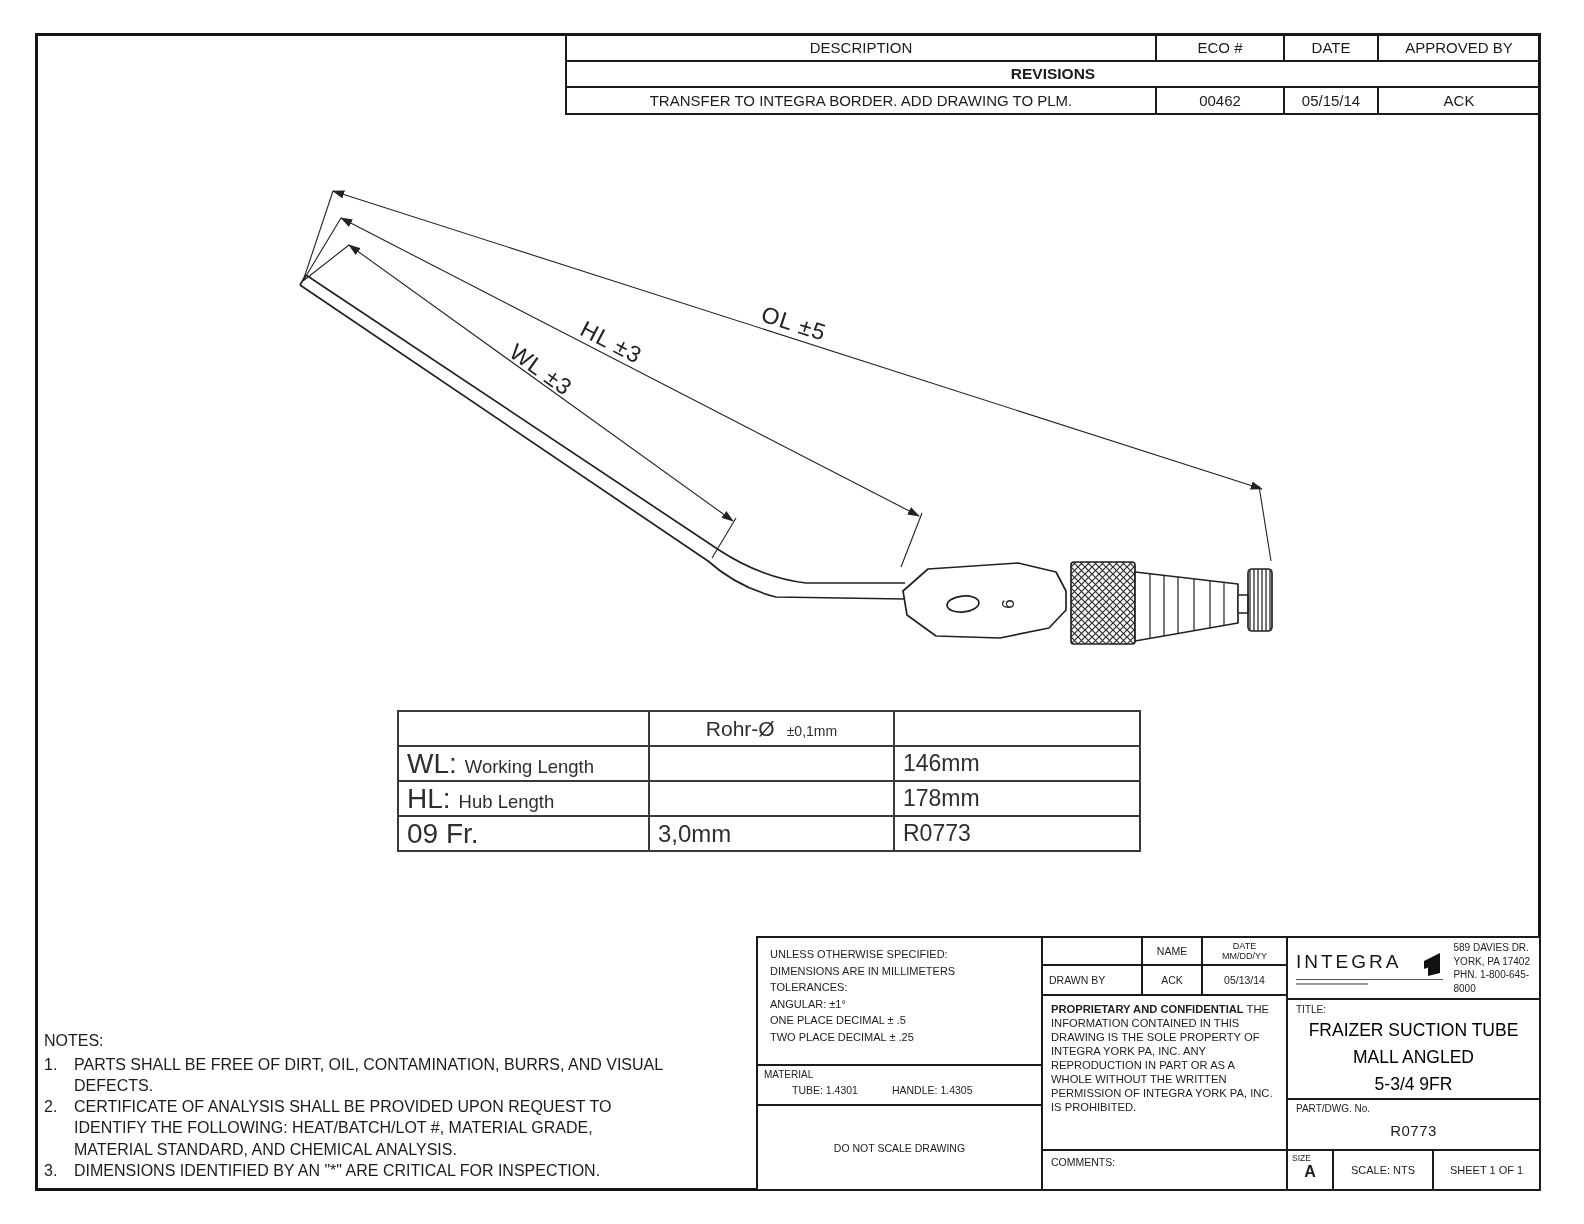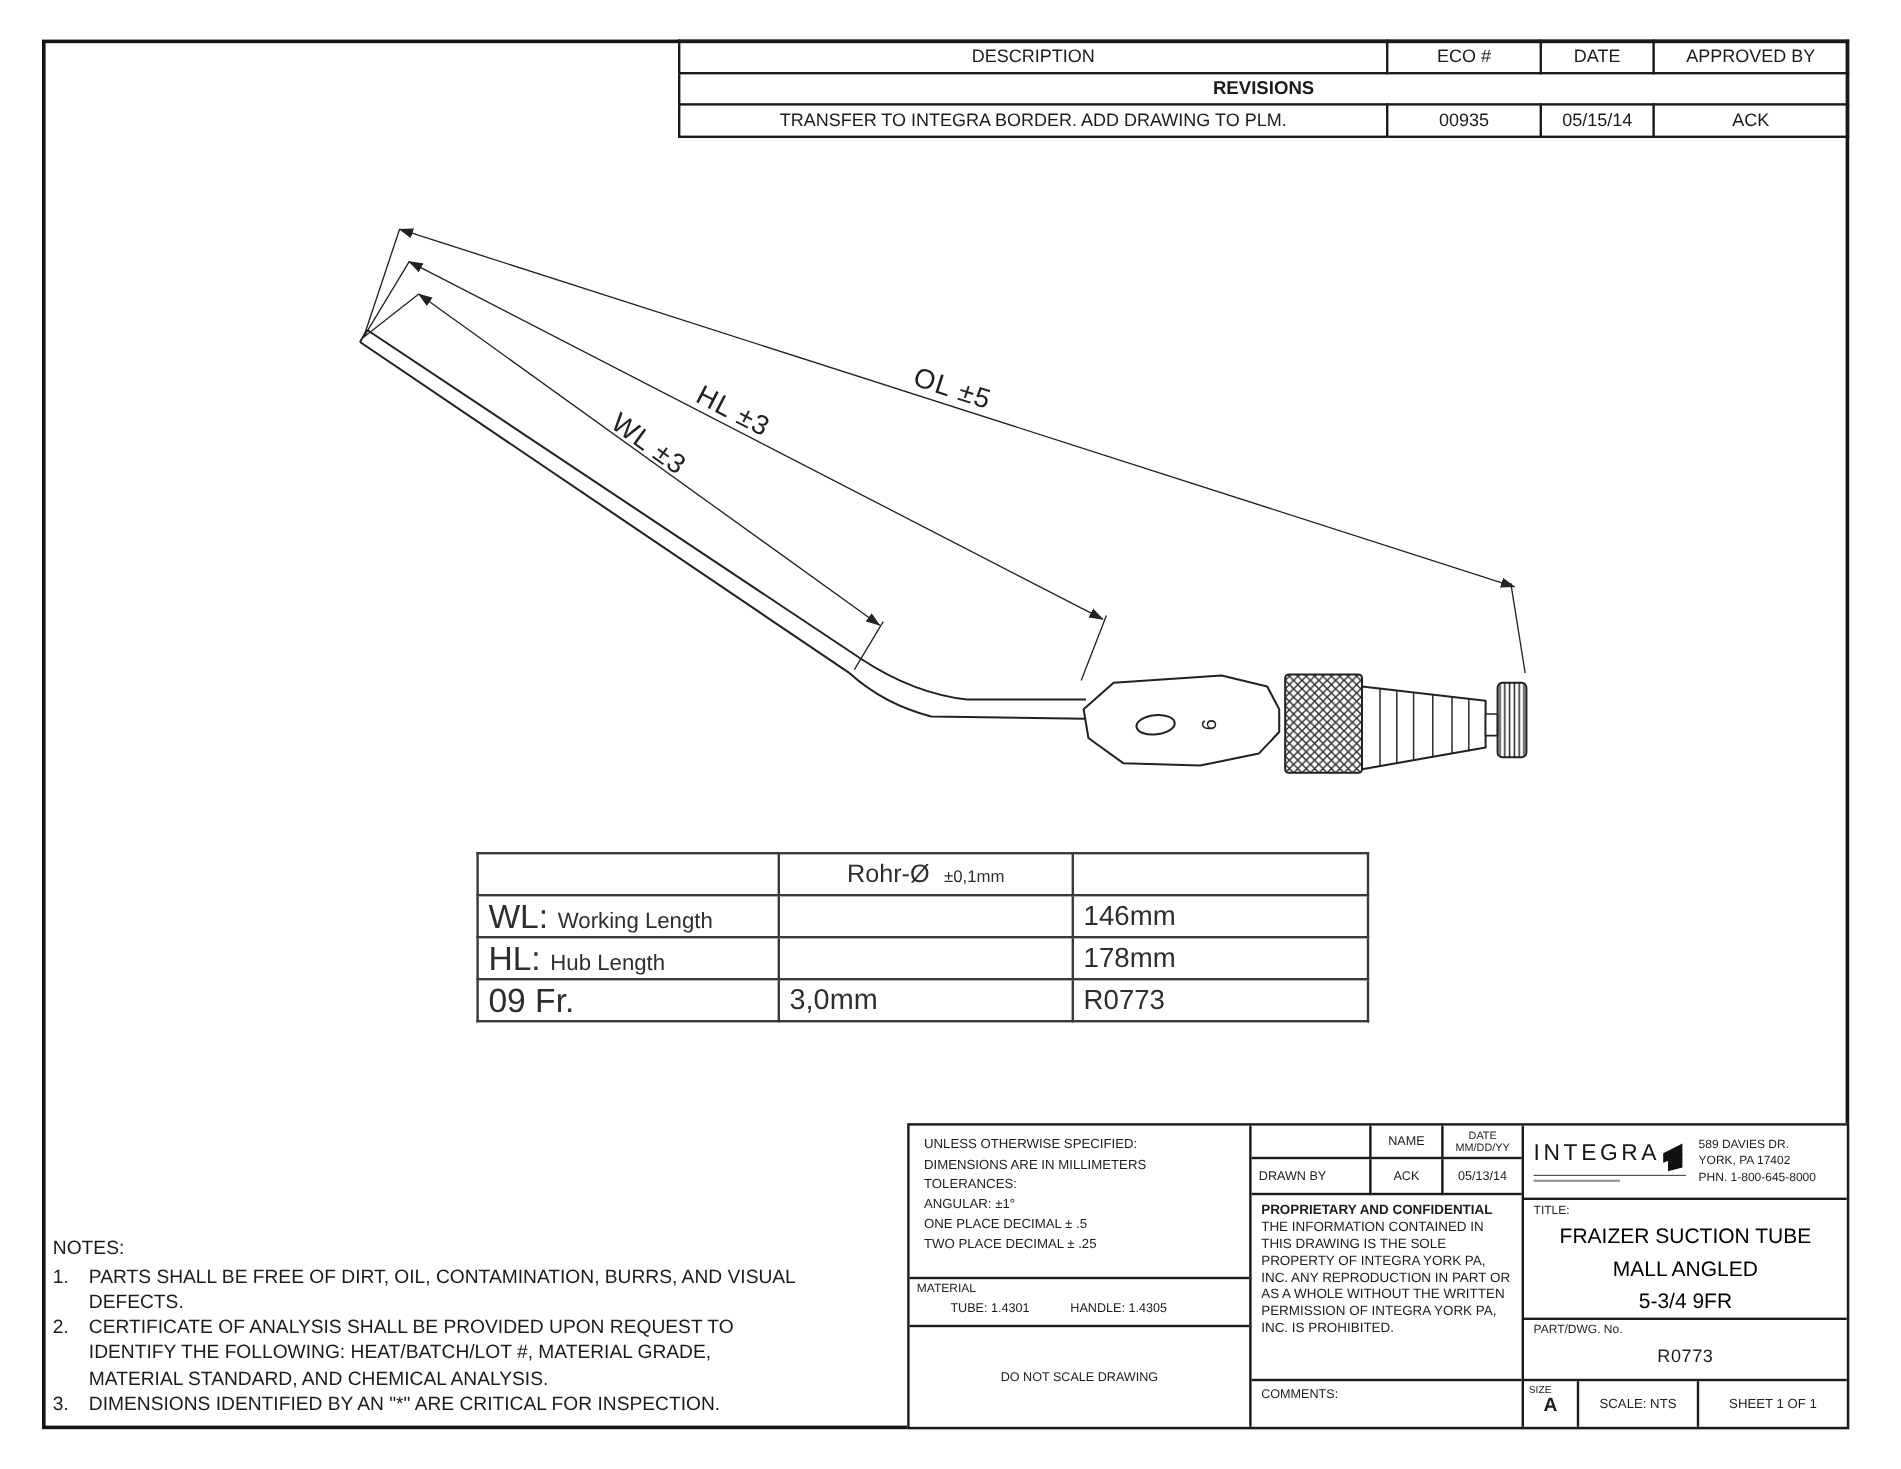--- a/index.html
+++ b/index.html
@@ -33,21 +33,21 @@
   .notes { position:absolute; left:44px; top:1030px; width:622px; font-size:16px; line-height:1.32; color:#1c1c1c; }
   .notes-title { margin-bottom:3px; }
   .note-item { display:flex; }
   .note-num { flex:none; width:30px; }
   .note-text { flex:1; }
 
   
   .tb { position:absolute; left:756px; top:936px; width:785px; height:255px; border:2px solid #1a1a1a; display:flex; background:#fff; color:#1c1c1c; }
   .tb-col { display:flex; flex-direction:column; }
   .tb-left { width:285px; border-right:2px solid #1a1a1a; }
-  .tb-mid { width:227px; border-right:2px solid #1a1a1a; }
+  .tb-mid { width:245px; border-right:2px solid #1a1a1a; }
   .tb-right { flex:1; }
   .cell-label { font-size:10px; color:#222; }
 
   .tol-cell { height:128px; border-bottom:2px solid #1a1a1a; padding:8px 12px; font-size:11px; line-height:1.5; }
   .mat-cell { height:40px; border-bottom:2px solid #1a1a1a; padding:3px 6px; }
   .mat-vals { font-size:10.5px; margin-top:4px; padding-left:28px; display:flex; gap:34px; }
   .fin-cell { height:45px; border-bottom:2px solid #1a1a1a; padding:3px 6px; }
   .fin-value { text-align:center; font-size:10.5px; margin-top:6px; }
   .dns-cell { flex:1; display:flex; align-items:center; justify-content:center; font-size:10.5px; }
 
@@ -56,21 +56,21 @@
   .sg.last { border-right:none; }
   .sg.h { height:28px; }
   .sg.r { height:30px; }
   .sg.dt { flex-direction:column; font-size:9px; line-height:1.15; }
   .sg.lft { justify-content:flex-start; padding-left:6px; }
   .prop-cell { height:155px; border-bottom:2px solid #1a1a1a; padding:6px 8px; font-size:11.2px; line-height:1.25; }
   .prop-title { font-weight:bold; }
   .comments-cell { flex:1; padding:5px 8px; font-size:10.5px; }
 
   .logo-row { height:62px; border-bottom:2px solid #1a1a1a; display:flex; align-items:center; padding:4px 8px; gap:10px; }
-  .logo-word { display:flex; align-items:flex-start; gap:0; border-bottom:1px solid #555; padding-bottom:2px; }
+  .logo-word { display:flex; align-items:flex-start; gap:20px; border-bottom:1px solid #555; padding-bottom:2px; }
   .logo-word span { font-size:19px; letter-spacing:3px; color:#161616; }
   .logo-tagline { width:72px; height:2px; background:#9a9a9a; margin-top:3px; }
   .addr { font-size:10px; line-height:1.35; color:#222; }
 
   .title-cell { height:100px; border-bottom:2px solid #1a1a1a; padding:4px 8px; }
   .title-lines { text-align:center; font-size:17.5px; line-height:1.55; margin-top:2px; color:#000000; }
   .part-cell { height:51px; border-bottom:2px solid #1a1a1a; padding:3px 8px; }
   .part-value { text-align:center; font-size:15px; margin-top:8px; letter-spacing:0.5px; }
   .bottom-row { flex:1; display:flex; }
   .size-cell { width:46px; border-right:2px solid #1a1a1a; padding:2px 4px; display:flex; flex-direction:column; }
@@ -138,21 +138,21 @@
         <td>DESCRIPTION</td>
         <td>ECO #</td>
         <td>DATE</td>
         <td>APPROVED BY</td>
       </tr>
       <tr>
         <td colspan="4" class="rev-title">REVISIONS</td>
       </tr>
       <tr>
         <td>TRANSFER TO INTEGRA BORDER. ADD DRAWING TO PLM.</td>
-        <td>00935</td>
+        <td>00462</td>
         <td>05/15/14</td>
         <td>ACK</td>
       </tr>
     </tbody>
   </table>
 
   <table class="spec">
     <colgroup>
         <col style="width:251px">
         <col style="width:245px">

